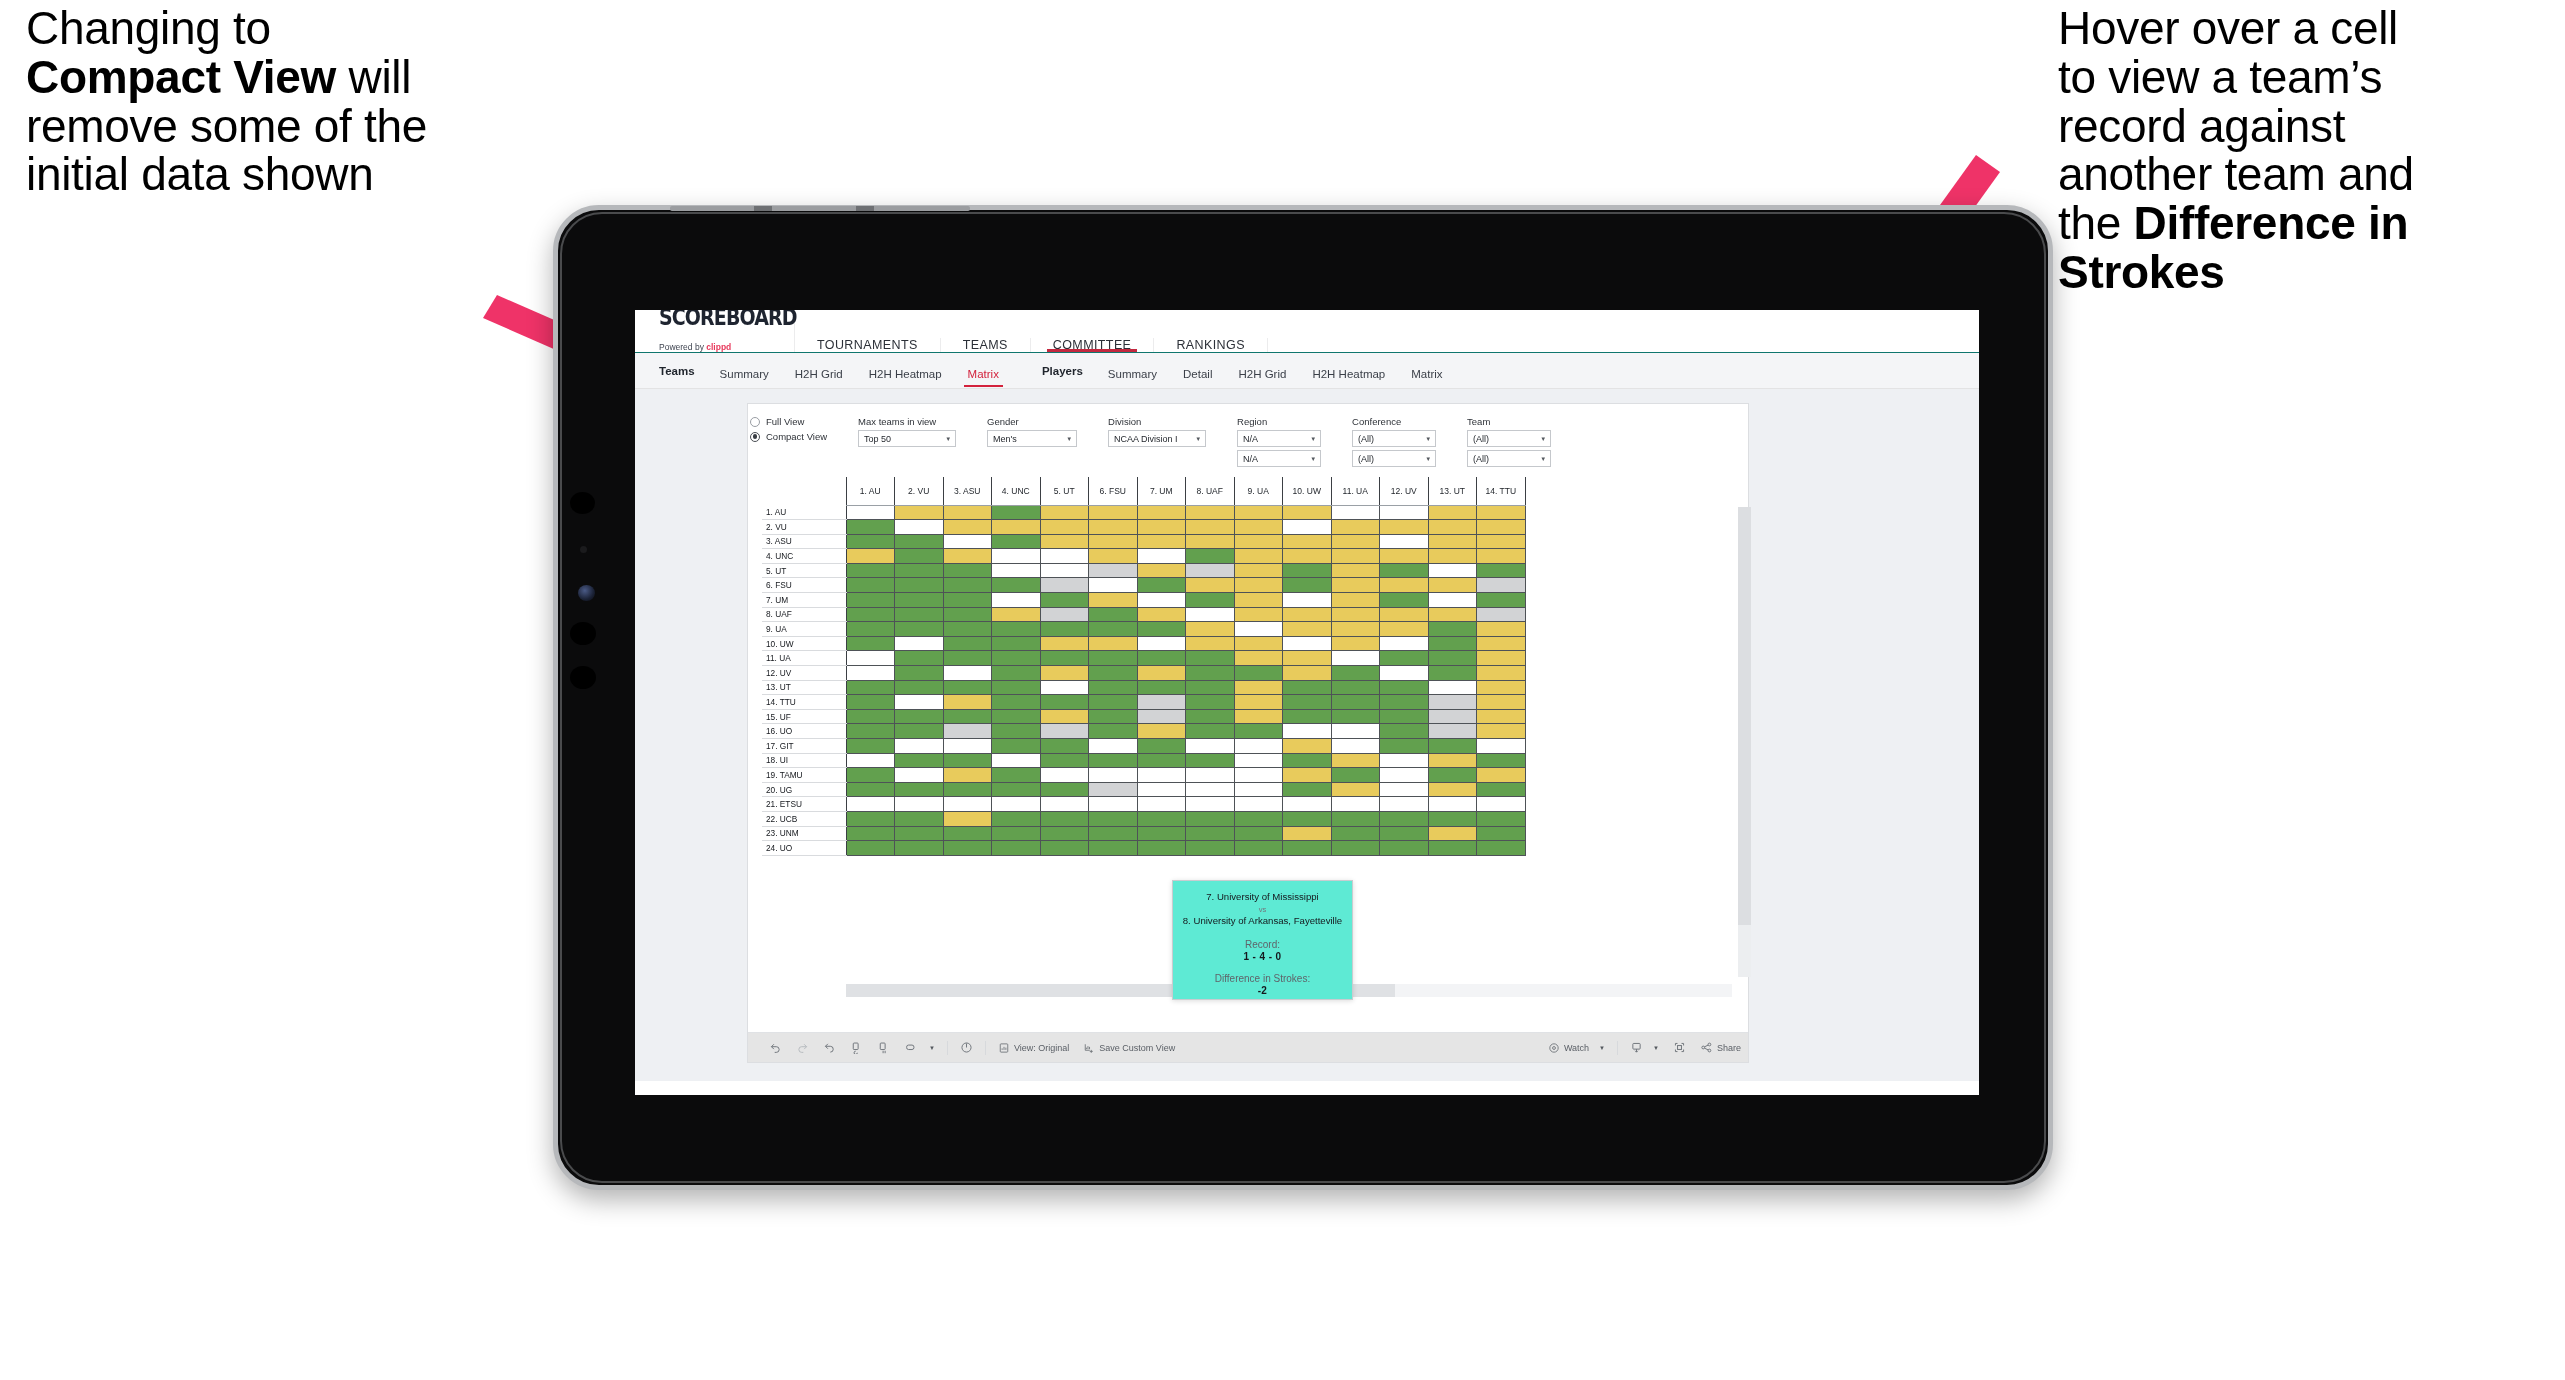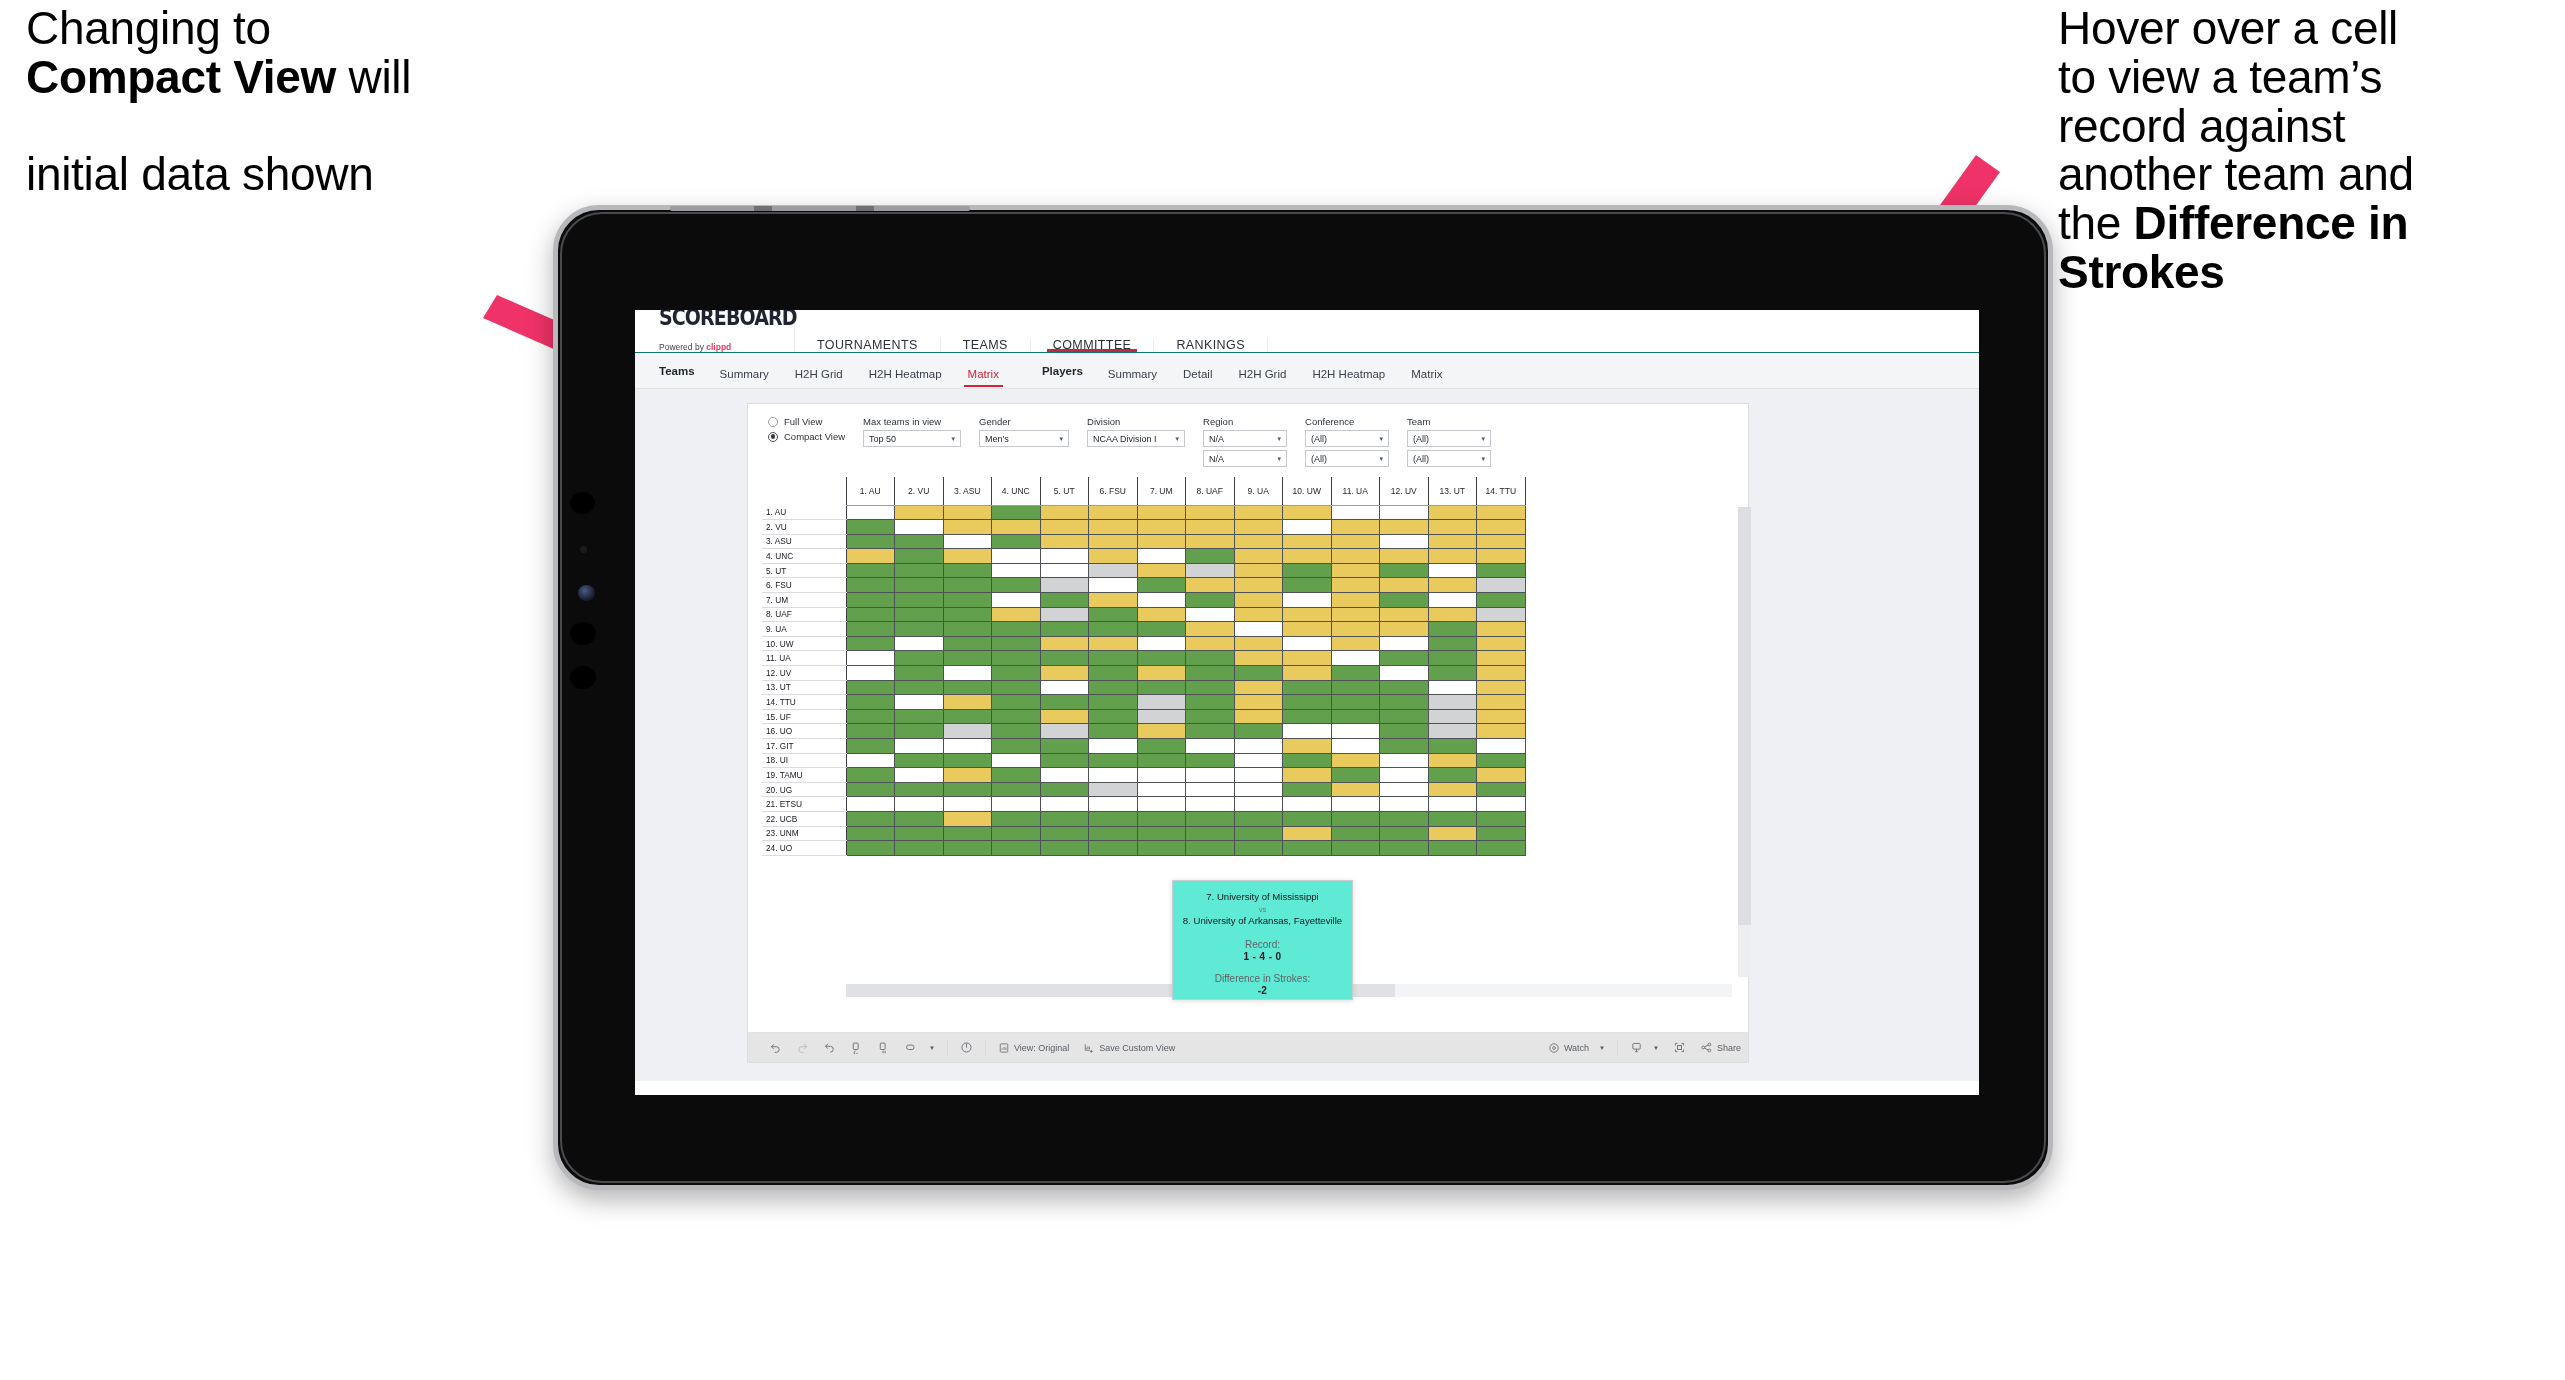--- a/index.html
+++ b/index.html
@@ -104,21 +104,21 @@
 
   
   #canvas { background:#eef0f3; height: 692px; padding: 14px 0 0 0; position:relative; }
   #sheet {
     position:absolute; left:112px; top:14px; width:1002px; height:660px;
     background:#ffffff; border:1px solid #dcdee1;
     display:flex; flex-direction:column;
   }
 
   
-  #filters { display:flex; padding:12px 0 10px 20px; gap:0; }
+  #filters { display:flex; padding:12px 0 10px 2px; gap:13px; }
   .f-col { margin-right:18px; }
   .f-label { font-size:9.5px; color:#2e3238; margin-bottom:3px; white-space:nowrap; }
   .radio-row { display:flex; align-items:center; gap:6px; margin-bottom:4px; font-size:9.5px; color:#2e3238; cursor:pointer; }
   .radio { width:10px; height:10px; border-radius:50%; border:1.4px solid #9a9ea4; background:#fff;
            display:inline-flex; align-items:center; justify-content:center; flex:none; }
   .radio.on { border-color:#4a4e54; }
   .radio.on::after { content:""; width:4.5px; height:4.5px; border-radius:50%; background:#3a3e44; }
   .sel {
     border:1px solid #c5c8cc; background:#fff; height:17px;
     display:flex; align-items:center; justify-content:space-between;
@@ -178,21 +178,21 @@
   .tb svg { display:block; }
   .tb-div { width:1px; height:14px; background:#d7d9dc; margin:0 5px; }
   .tb-spacer { flex:1; }
 </style>
 </head>
 <body>
 
 <div class="annot" id="annot-left">
   <span>Changing to</span><br>
   <b>Compact View</b><span> will</span><br>
-  <br>
+  <span>remove some of the</span><br>
   <span>initial data shown</span>
 </div>
 
 <div class="annot" id="annot-right">
   <span>Hover over a cell</span><br>
   <span>to view a team’s</span><br>
   <span>record against</span><br>
   <span>another team and</span><br>
   <span>the </span><b>Difference in</b><br>
   <b>Strokes</b>

